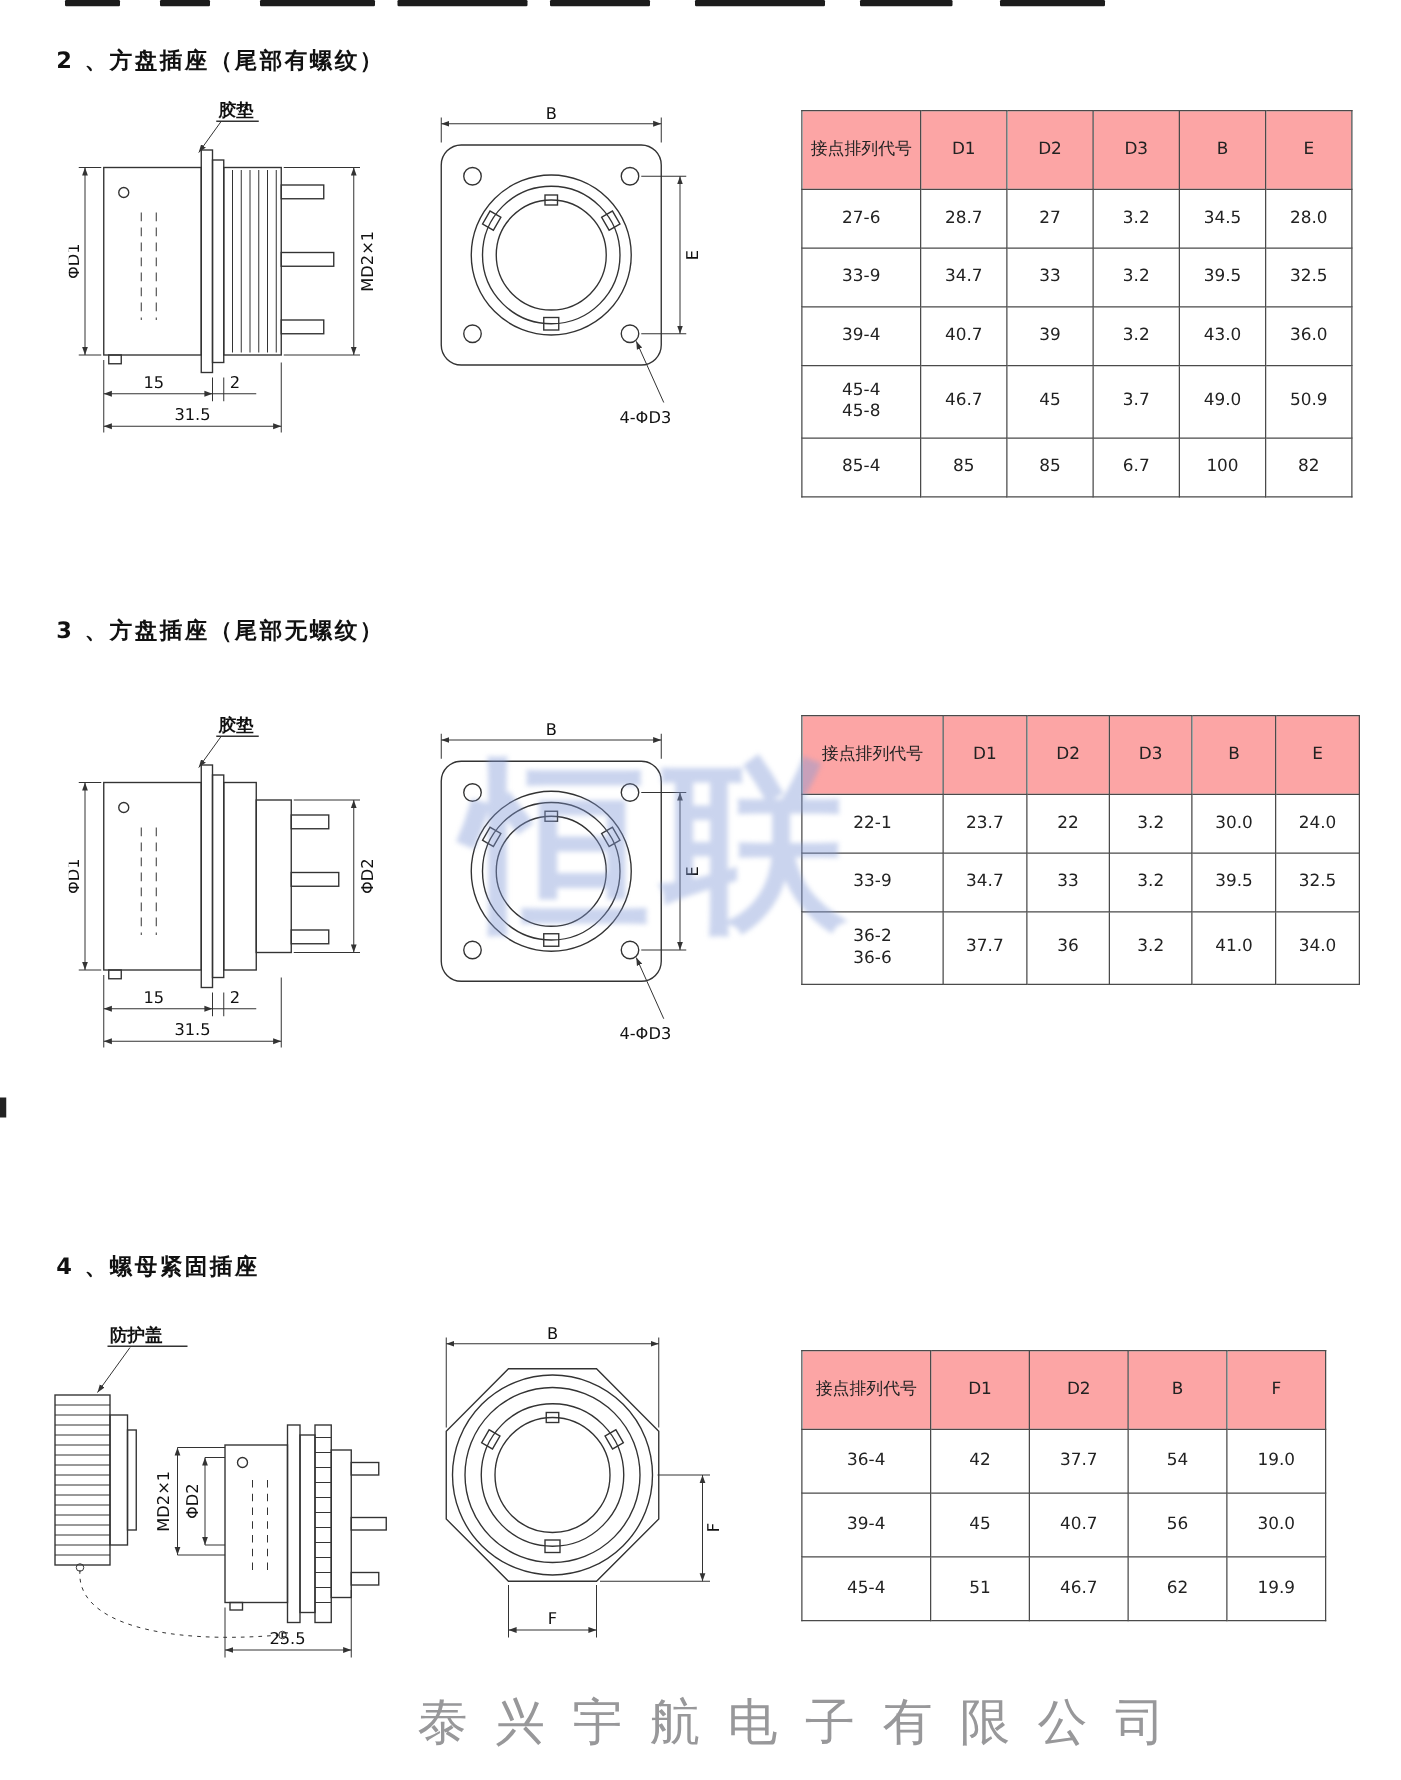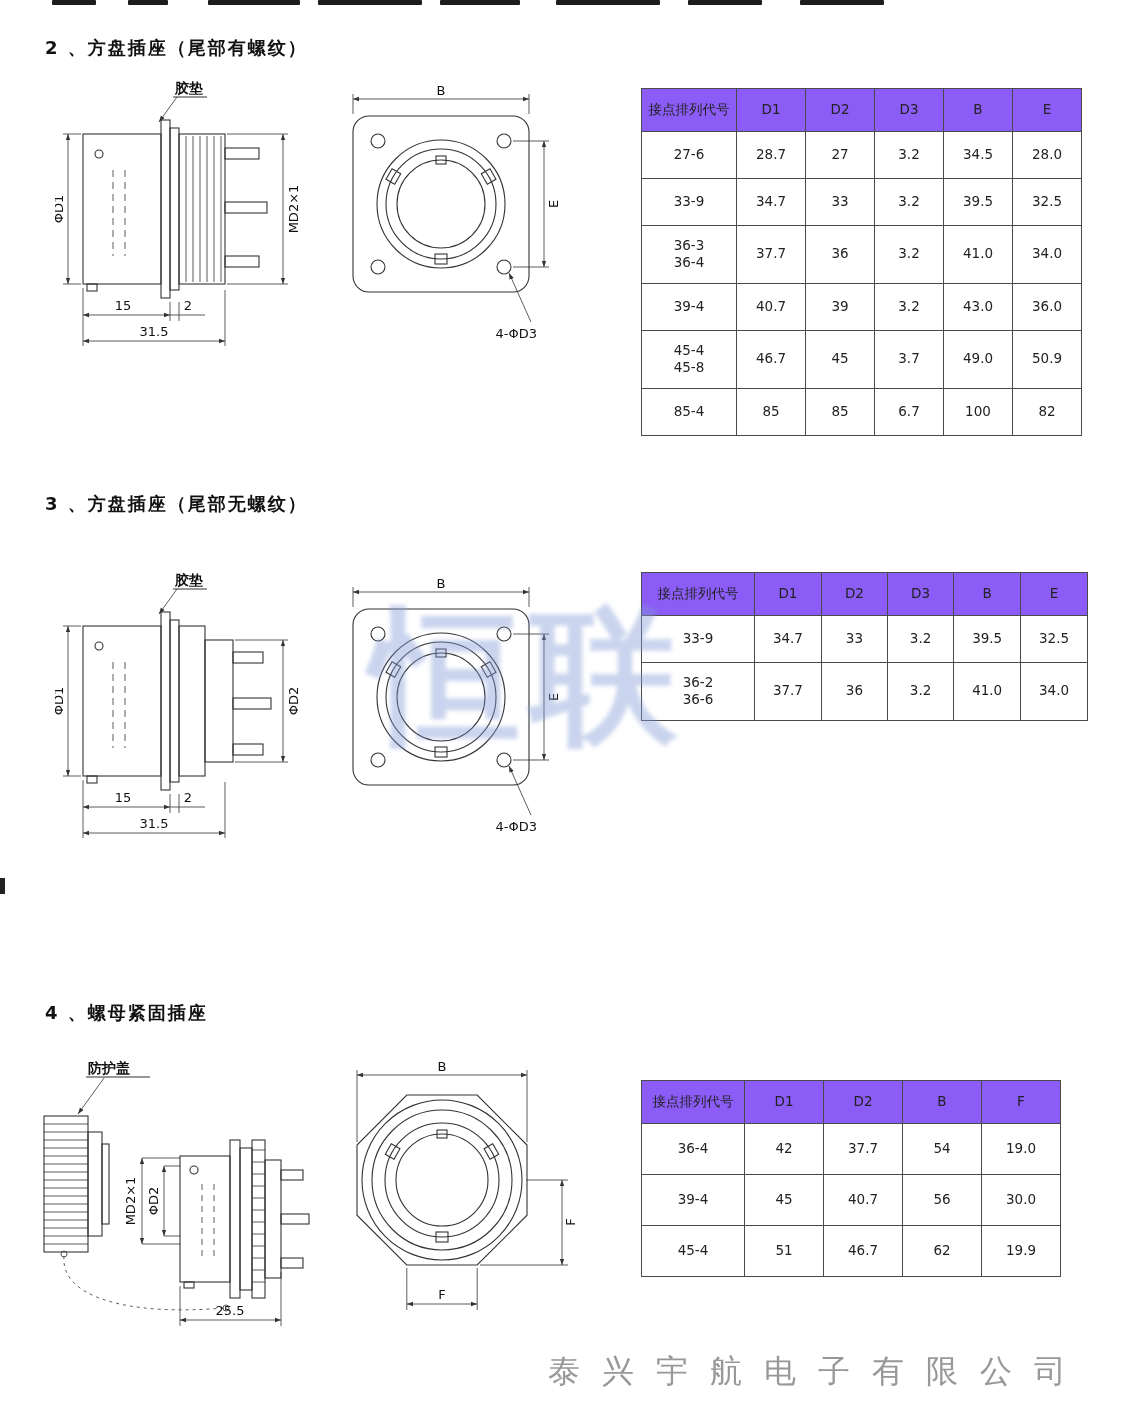--- a/index.html
+++ b/index.html
@@ -22,38 +22,38 @@
   .draw text { fill:#111; stroke:none; font-size:13px; font-family:"DejaVu Sans","Liberation Sans",sans-serif; }
   .draw .lbl-bold { font-weight:bold; font-size:14px; }
   .spec-table {
     position:absolute; border-collapse:collapse; background:transparent;
     font-size:13.5px; color:#222; table-layout:fixed;
   }
   .spec-table th, .spec-table td {
     border:1px solid #4a4a4a; text-align:center; vertical-align:middle;
     white-space:pre-line; line-height:1.3; overflow:hidden;
   }
-  .spec-table th { background:#8b5cf6; font-weight:normal; padding:12px 3px; }
+  .spec-table th { background:#fca5a5; font-weight:normal; padding:22px 3px; }
   .spec-table td { padding:11px 3px; height:24px; }
   .t2 th:first-child, .t2 td:first-child { width:88px; }
   .t2 th:nth-child(n+2), .t2 td:nth-child(n+2) { width:62px; }
   .t3 th:first-child, .t3 td:first-child { width:112px; }
   .t3 th:nth-child(n+2), .t3 td:nth-child(n+2) { width:62px; }
   .t4 th:first-child, .t4 td:first-child { width:96px; }
   .t4 th:nth-child(n+2), .t4 td:nth-child(n+2) { width:72px; }
   .t4 td { padding:13px 3px; }
   .watermark {
     position:absolute; left:372px; top:598px; z-index:5; pointer-events:none;
     font-size:148px; line-height:1.05; font-weight:bold; letter-spacing:10px;
     color:rgba(128,152,214,0.42); filter:blur(2px);
     font-family:"DejaVu Serif","Liberation Serif",serif;
   }
   .footer {
-    position:absolute; left:0; right:0; top:1350px; text-align:right; padding-left:200px;
-    font-size:32px; letter-spacing:22px; color:#98989a;
+    position:absolute; left:0; right:0; top:1350px; text-align:center; padding-left:200px;
+    font-size:40px; letter-spacing:22px; color:#98989a;
     font-family:Liberation Mono, monospace;
   }
 </style>
 </head>
 <body>
 
 <div class="page">
 
   <div class="frag" style="left:52px;width:44px"></div>
   <div class="frag" style="left:128px;width:40px"></div>
@@ -177,29 +177,20 @@
         </tr>
         <tr>
           <td>33-9</td>
           <td>34.7</td>
           <td>33</td>
           <td>3.2</td>
           <td>39.5</td>
           <td>32.5</td>
         </tr>
         <tr>
-          <td>36-3
-36-4</td>
-          <td>37.7</td>
-          <td>36</td>
-          <td>3.2</td>
-          <td>41.0</td>
-          <td>34.0</td>
-        </tr>
-        <tr>
           <td>39-4</td>
           <td>40.7</td>
           <td>39</td>
           <td>3.2</td>
           <td>43.0</td>
           <td>36.0</td>
         </tr>
         <tr>
           <td>45-4
 45-8</td>
@@ -316,20 +307,28 @@
           <th>接点排列代号</th>
           <th>D1</th>
           <th>D2</th>
           <th>D3</th>
           <th>B</th>
           <th>E</th>
         </tr>
       </thead>
       <tbody>
         <tr>
+          <td>22-1</td>
+          <td>23.7</td>
+          <td>22</td>
+          <td>3.2</td>
+          <td>30.0</td>
+          <td>24.0</td>
+        </tr>
+        <tr>
           <td>33-9</td>
           <td>34.7</td>
           <td>33</td>
           <td>3.2</td>
           <td>39.5</td>
           <td>32.5</td>
         </tr>
         <tr>
           <td>36-2
 36-6</td>

